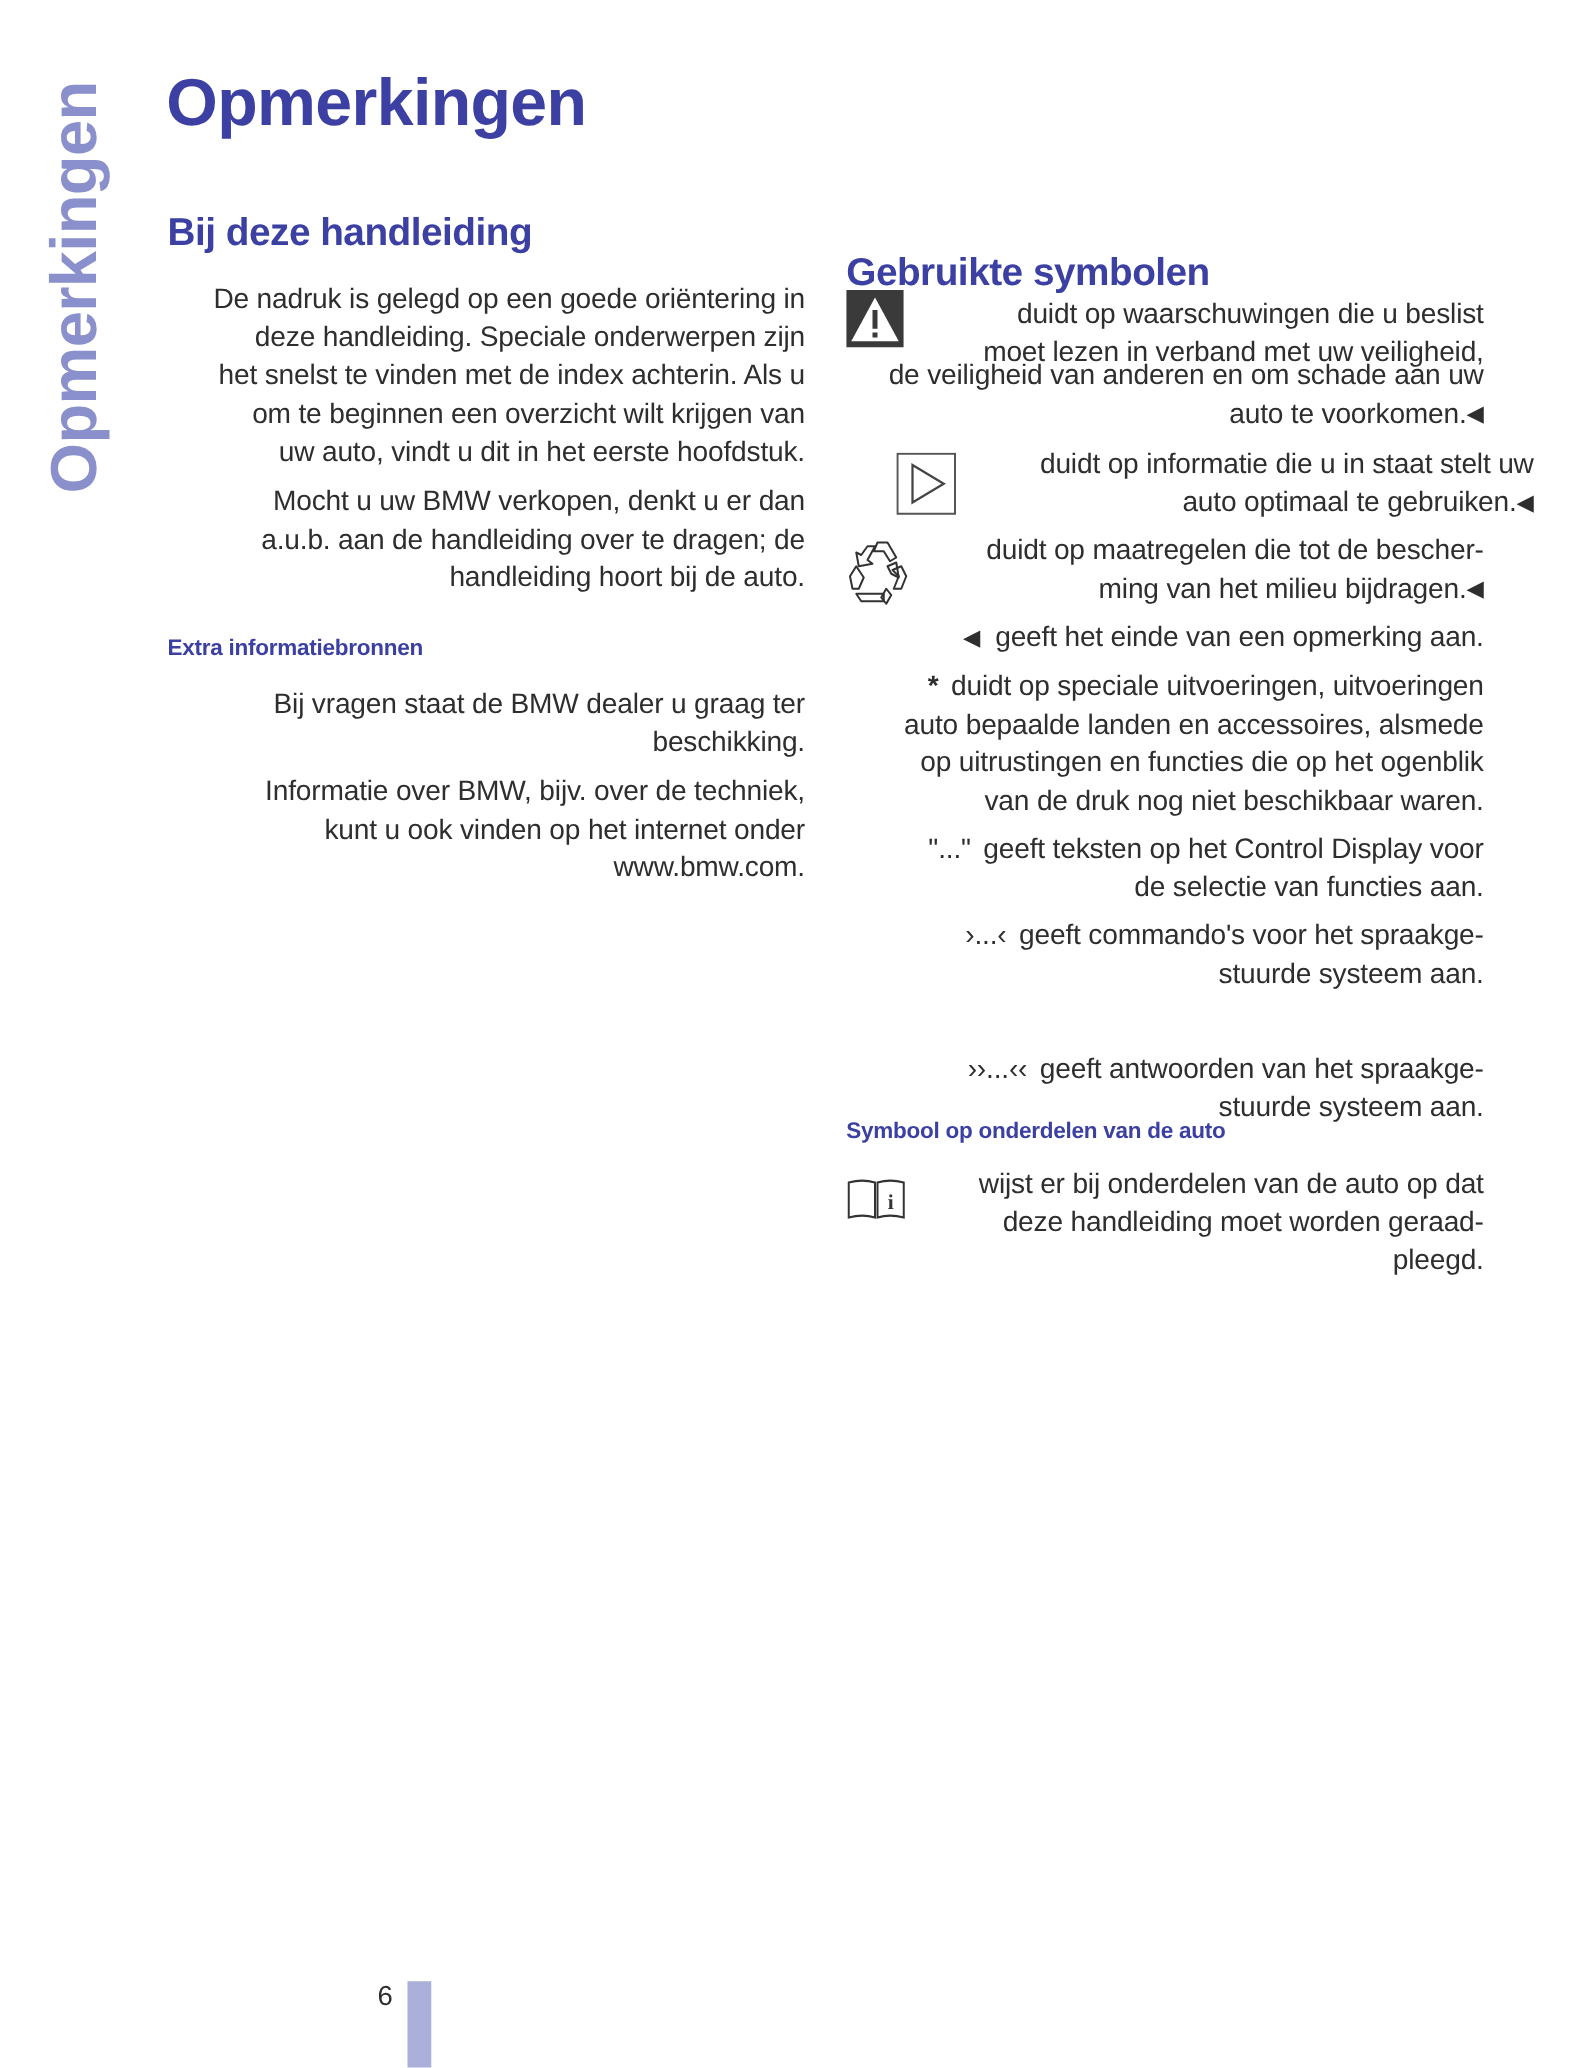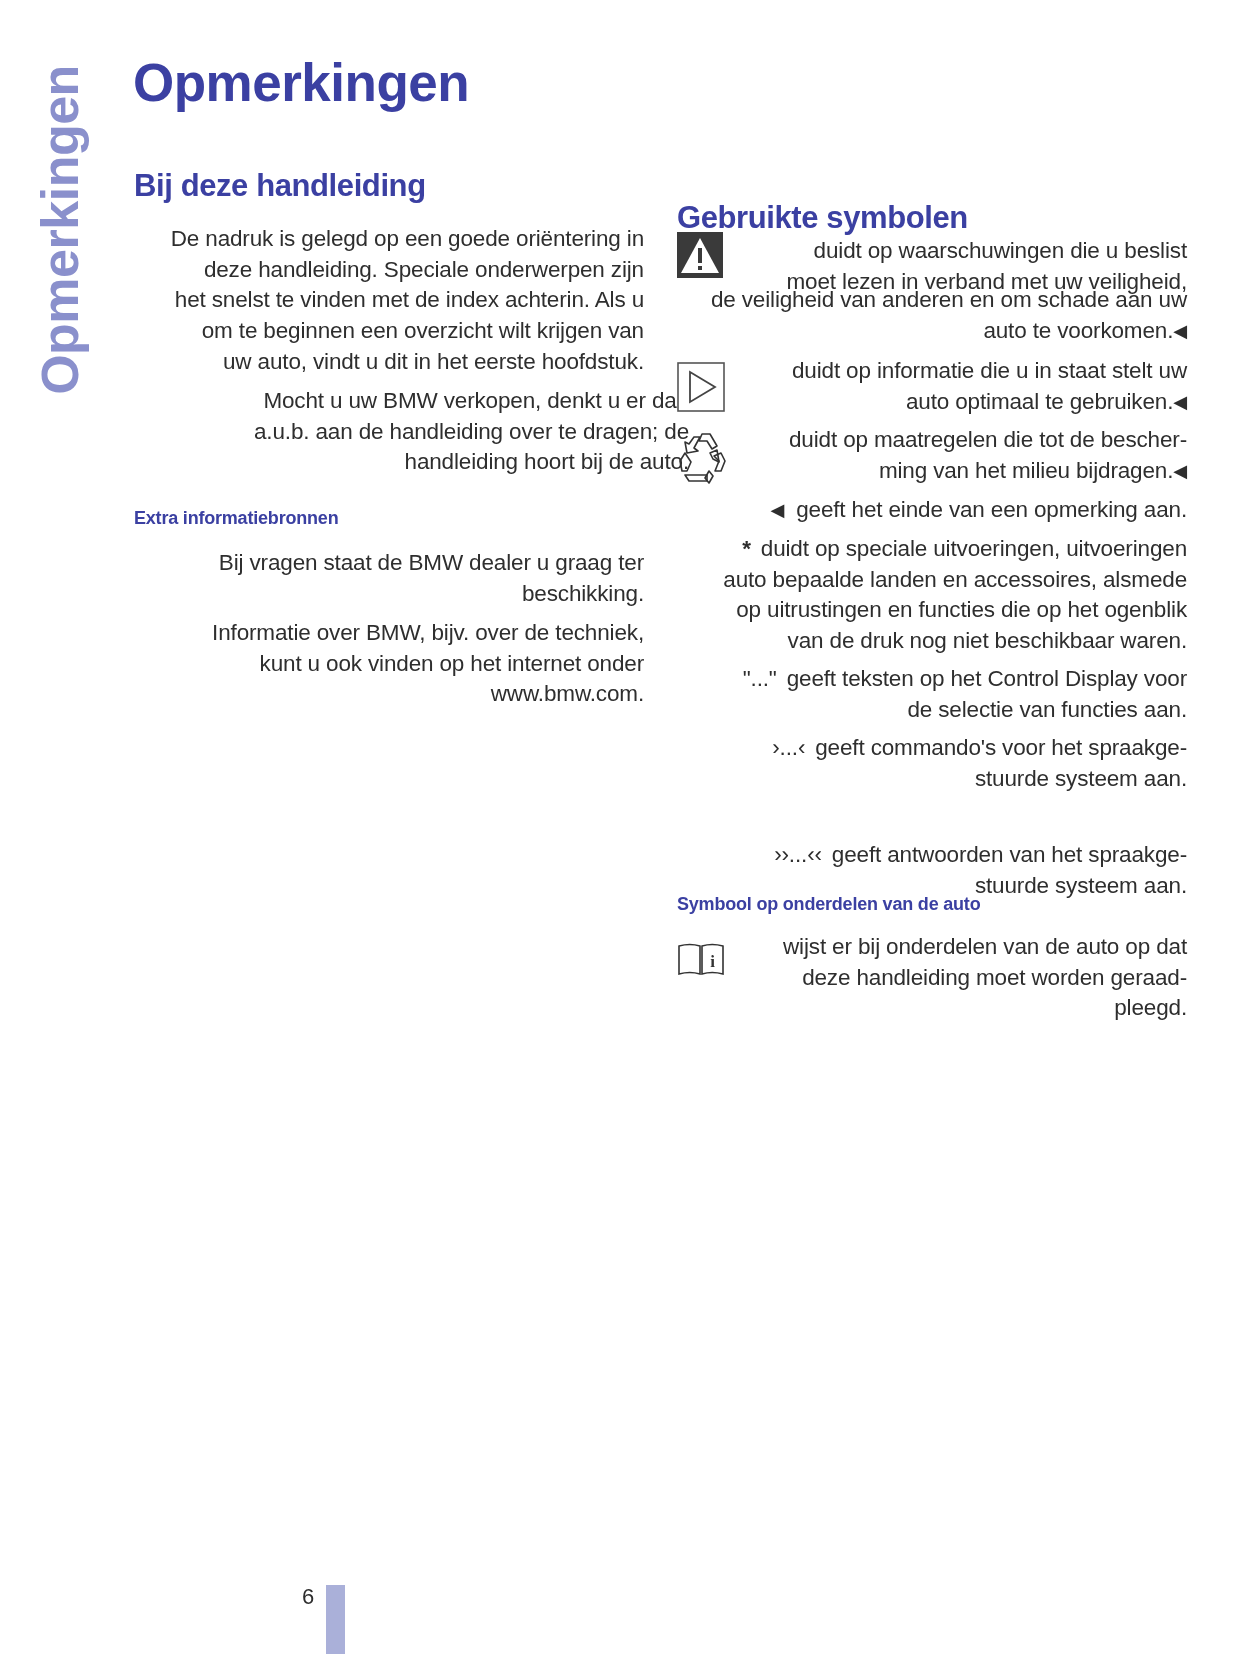--- a/index.html
+++ b/index.html
@@ -53,21 +53,21 @@
 <h2 class="abs sec col-left" style="top:168px;">Bij deze handleiding</h2>
 
 <p class="abs body col-left" style="top:224px;">
   <span>De nadruk is gelegd op een goede oriëntering in</span><br>
   <span>deze handleiding. Speciale onderwerpen zijn</span><br>
   <span>het snelst te vinden met de index achterin. Als u</span><br>
   <span>om te beginnen een overzicht wilt krijgen van</span><br>
   <span>uw auto, vindt u dit in het eerste hoofdstuk.</span>
 </p>
 
-<p class="abs body col-left" style="top:386px;margin-left:45px;">
+<p class="abs body col-left" style="top:386px;">
   <span>Mocht u uw BMW verkopen, denkt u er dan</span><br>
   <span>a.u.b. aan de handleiding over te dragen; de</span><br>
   <span>handleiding hoort bij de auto.</span>
 </p>
 
 <h3 class="abs sub col-left" style="top:508px;">Extra informatiebronnen</h3>
 
 <p class="abs body col-left" style="top:548px;">
   <span>Bij vragen staat de BMW dealer u graag ter</span><br>
   <span>beschikking.</span>
@@ -93,21 +93,21 @@
   <p class="body sym-text" style="top:12px;">
     <span>duidt op waarschuwingen die u beslist</span><br>
     <span>moet lezen in verband met uw veiligheid,</span>
   </p>
   <p class="body tail" style="top:61px; width:510px;">
     <span>de veiligheid van anderen en om schade aan uw</span><br>
     <span>auto te voorkomen.</span><span class="eom">◀</span>
   </p>
 </div>
 
-<div class="sym-row" style="top:356px; height:64px;">
+<div class="sym-row" style="top:356px; height:64px;margin-left:40px;">
   <div class="sym-icon" style="top:6px; width:48px; height:50px;">
     <svg width="48" height="50" viewBox="0 0 48 50">
       <rect x="1" y="1" width="46" height="48" fill="#ffffff" stroke="#555" stroke-width="1.6"></rect>
       <polygon points="13,10 38,25 13,40" fill="none" stroke="#444" stroke-width="1.8"></polygon>
     </svg>
   </div>
   <p class="body sym-text" style="top:0;">
     <span>duidt op informatie die u in staat stelt uw</span><br>
     <span>auto optimaal te gebruiken.</span><span class="eom">◀</span>
   </p>

